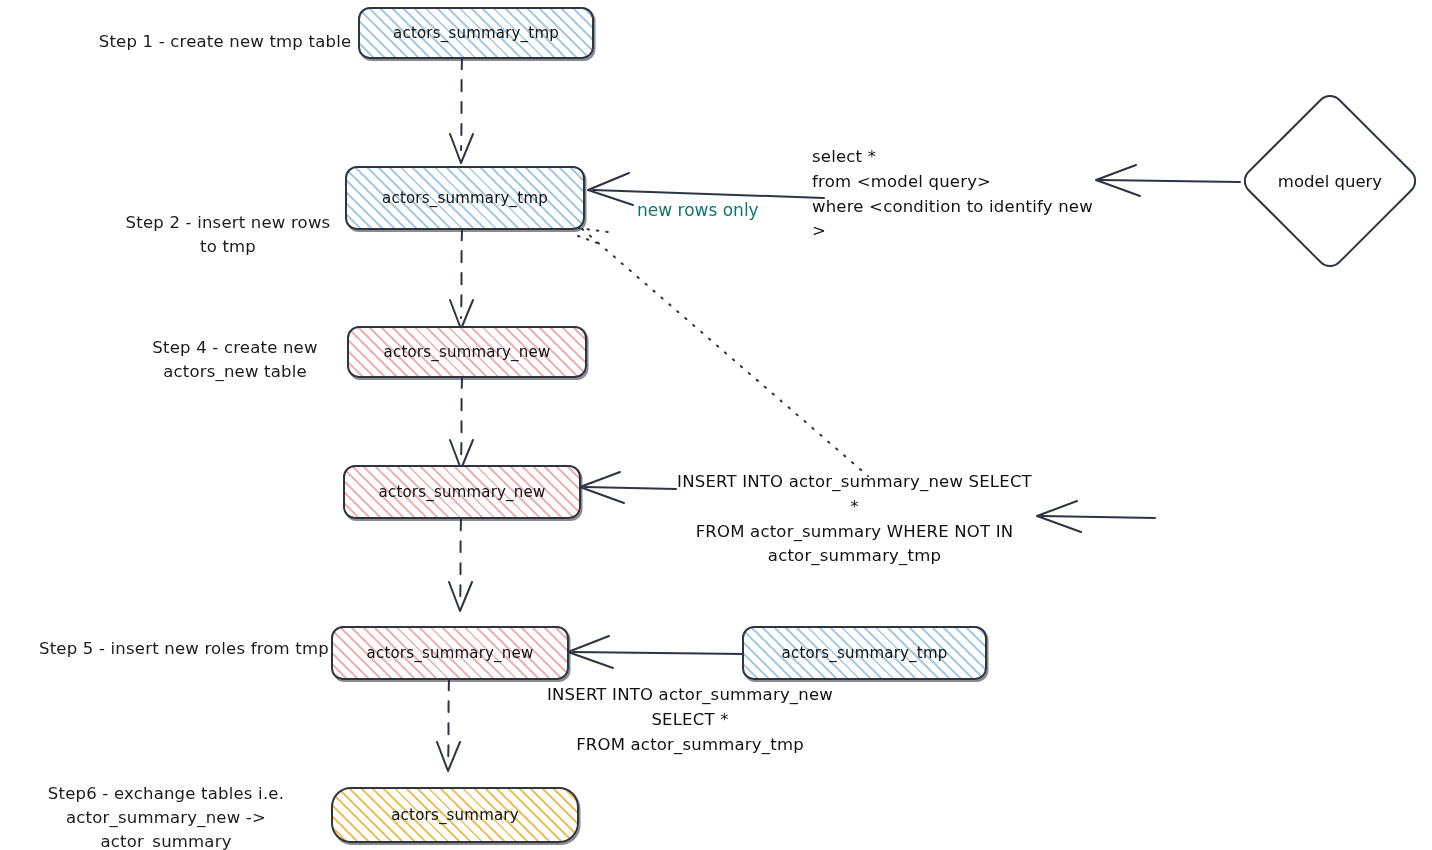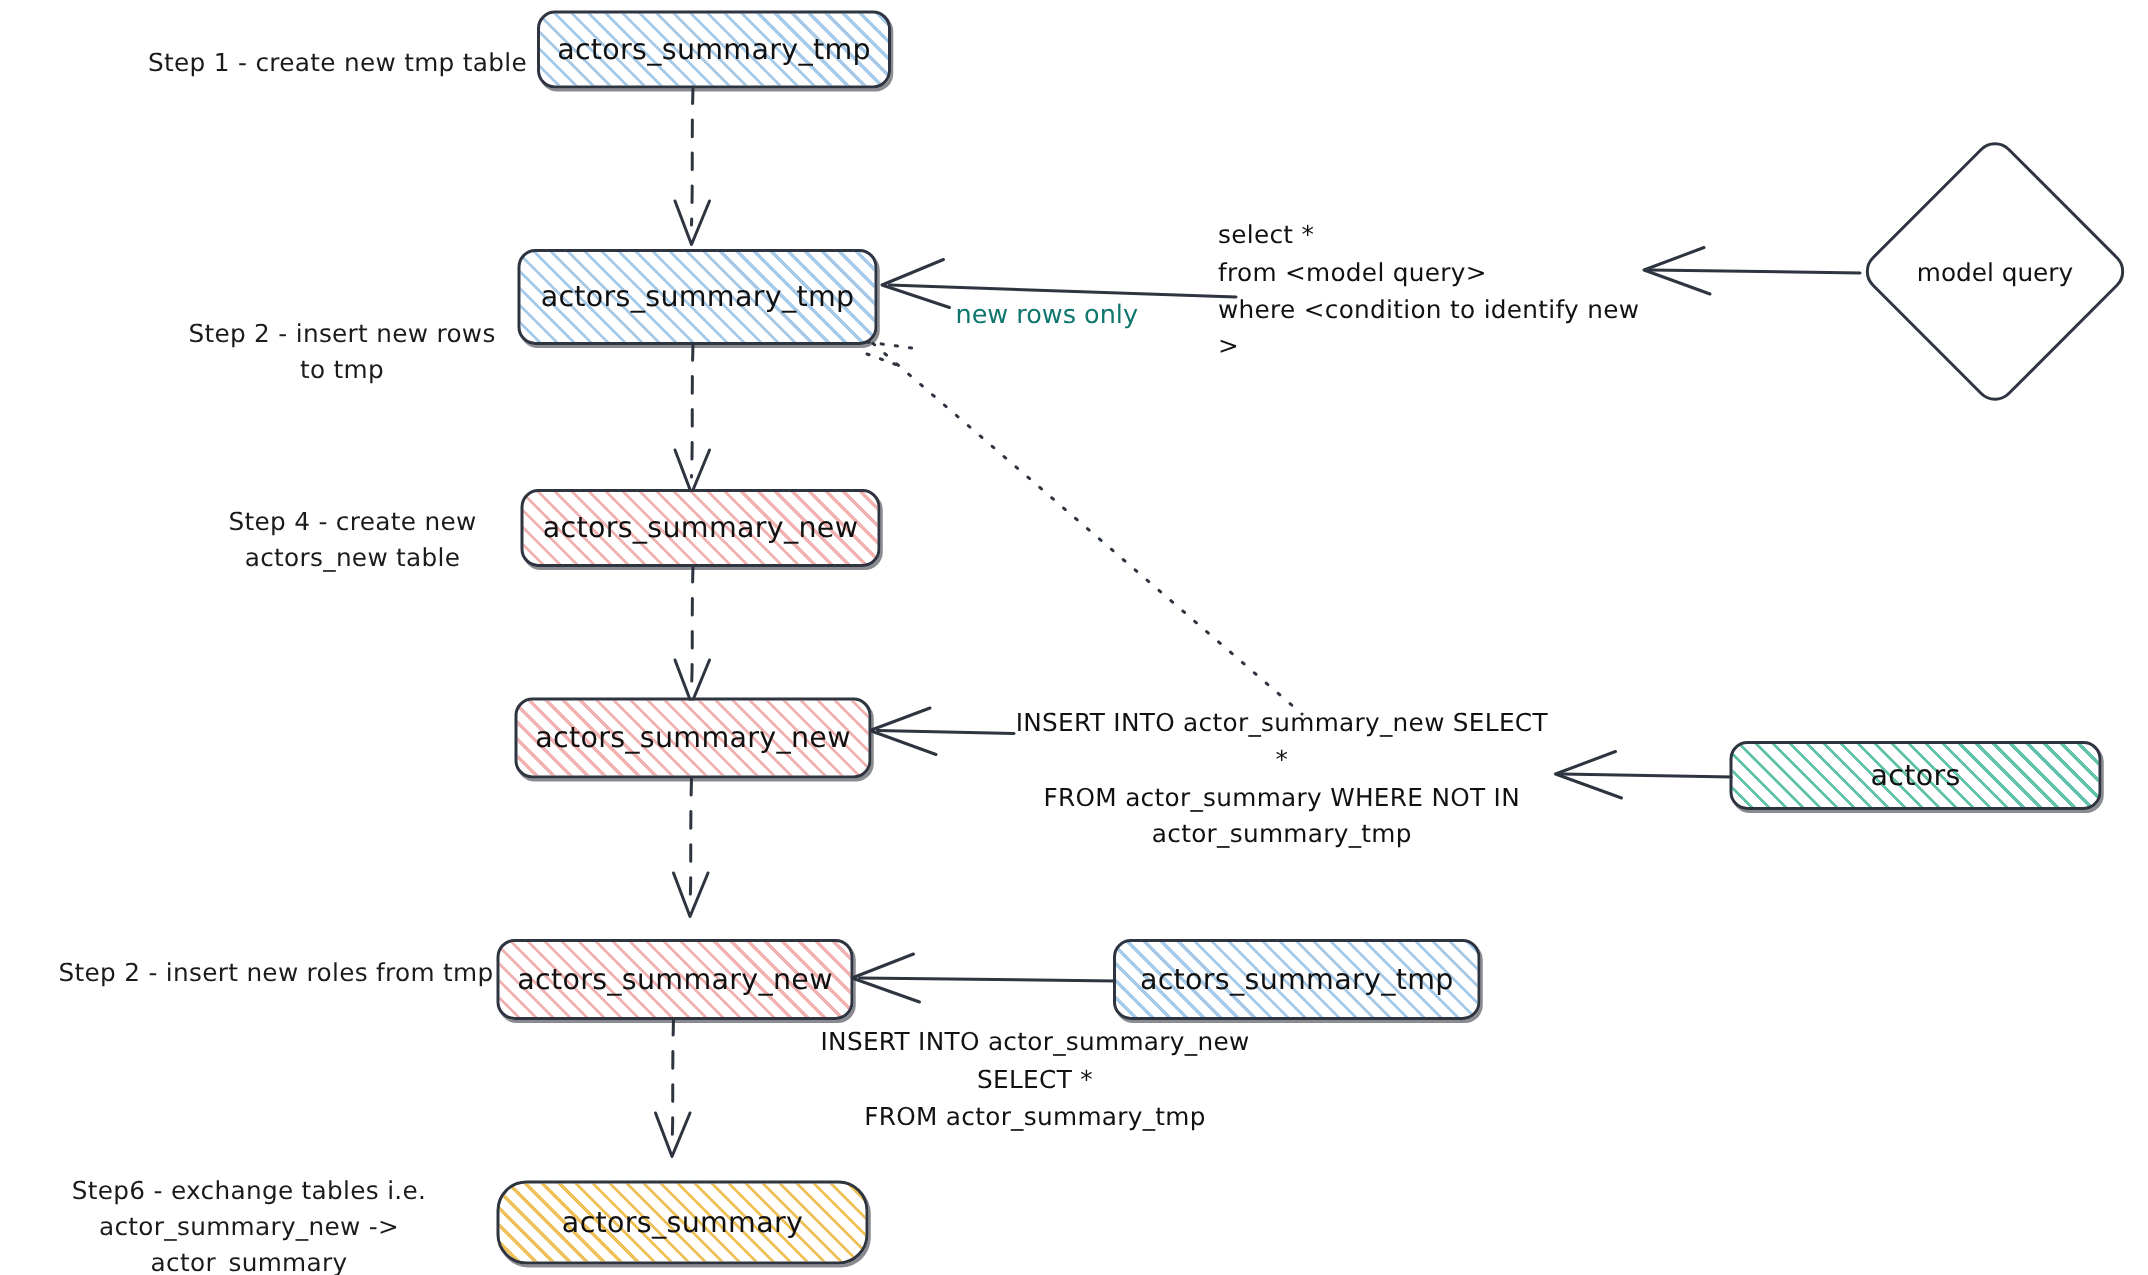--- a/index.html
+++ b/index.html
@@ -10,21 +10,21 @@
 
   .label{position:absolute;color:#1b1b1b;font-size:16.5px;line-height:1.45;
          text-align:center;letter-spacing:.2px;white-space:pre-line;}
   .sqltext{position:absolute;color:#111;font-size:16.5px;line-height:1.5;
            text-align:center;white-space:pre-line;letter-spacing:.2px;}
   .edgelabel{position:absolute;color:#0f766e;font-size:17px;white-space:nowrap;}
 
   .node{position:absolute;border:2px solid #2e3440;border-radius:12px;
         display:flex;align-items:center;justify-content:center;
         box-sizing:border-box;box-shadow:1.5px 2px 0 0 rgba(40,44,52,.55);}
-  .node span{position:relative;z-index:2;font-size:19px;color:#111;letter-spacing:.2px;}
+  .node span{position:relative;z-index:2;font-size:15px;color:#111;letter-spacing:.2px;}
 
   .n-blue{background:
       repeating-linear-gradient(45deg,#a8cbe9 0 2px,#ffffff 2px 8px);}
   .n-red{background:
       repeating-linear-gradient(45deg,#f2b3b3 0 2px,#ffffff 2px 8px);}
   .n-yellow{background:
       repeating-linear-gradient(45deg,#efc25c 0 2px,#ffffff 2px 8px); border-radius: 20px;}
   .n-teal{background:
       repeating-linear-gradient(45deg,#63c4ac 0 2px,#ffffff 2px 8px);}
 
@@ -101,21 +101,21 @@
 
   <div class="label" style="left:90px;top:30px;width:270px;">Step 1 - create new tmp table</div>
 
   <div class="label" style="left:98px;top:176px;width:260px;margin-top:35px;">Step 2 - insert new rows
 to tmp</div>
 
   <div class="label" style="left:110px;top:336px;width:250px;">Step 4 - create new
 actors_new table</div>
 
 
-  <div class="label" style="left:34px;top:637px;width:300px;">Step 2 - insert new roles from tmp</div>
+  <div class="label" style="left:34px;top:637px;width:300px;">Step 5 - insert new roles from tmp</div>
 
   <div class="label" style="left:6px;top:782px;width:320px;">Step6 - exchange tables i.e.
 actor_summary_new -&gt; actor_summary</div>
 
   <div class="node n-blue" style="left:358px;top:7px;width:236px;height:52px;">
     <span>actors_summary_tmp</span>
   </div>
 
   <div class="node n-blue" style="left:345px;top:166px;width:240px;height:64px;">
     <span>actors_summary_tmp</span>
@@ -130,23 +130,20 @@
   </div>
 
   <div class="node n-red" style="left:331px;top:626px;width:238px;height:54px;">
     <span>actors_summary_new</span>
   </div>
 
   <div class="node n-blue" style="left:742px;top:626px;width:245px;height:54px;">
     <span>actors_summary_tmp</span>
   </div>
 
-  <div class="node n-teal" style="left:1153px;top:494px;width:248px;height:46px;">
-    <span>actors</span>
-  </div>
 
   <div class="node n-yellow" style="left:331px;top:787px;width:248px;height:56px;">
     <span>actors_summary</span>
   </div>
 
   <div class="diamond" style="left:1265px;top:116px;width:130px;height:130px;"></div>
   <div class="diamond-text" style="left:1255px;top:166px;width:150px;height:30px;">model query</div>
 
   <div class="edgelabel" style="left:637px;top:200px;">new rows only</div>
 

